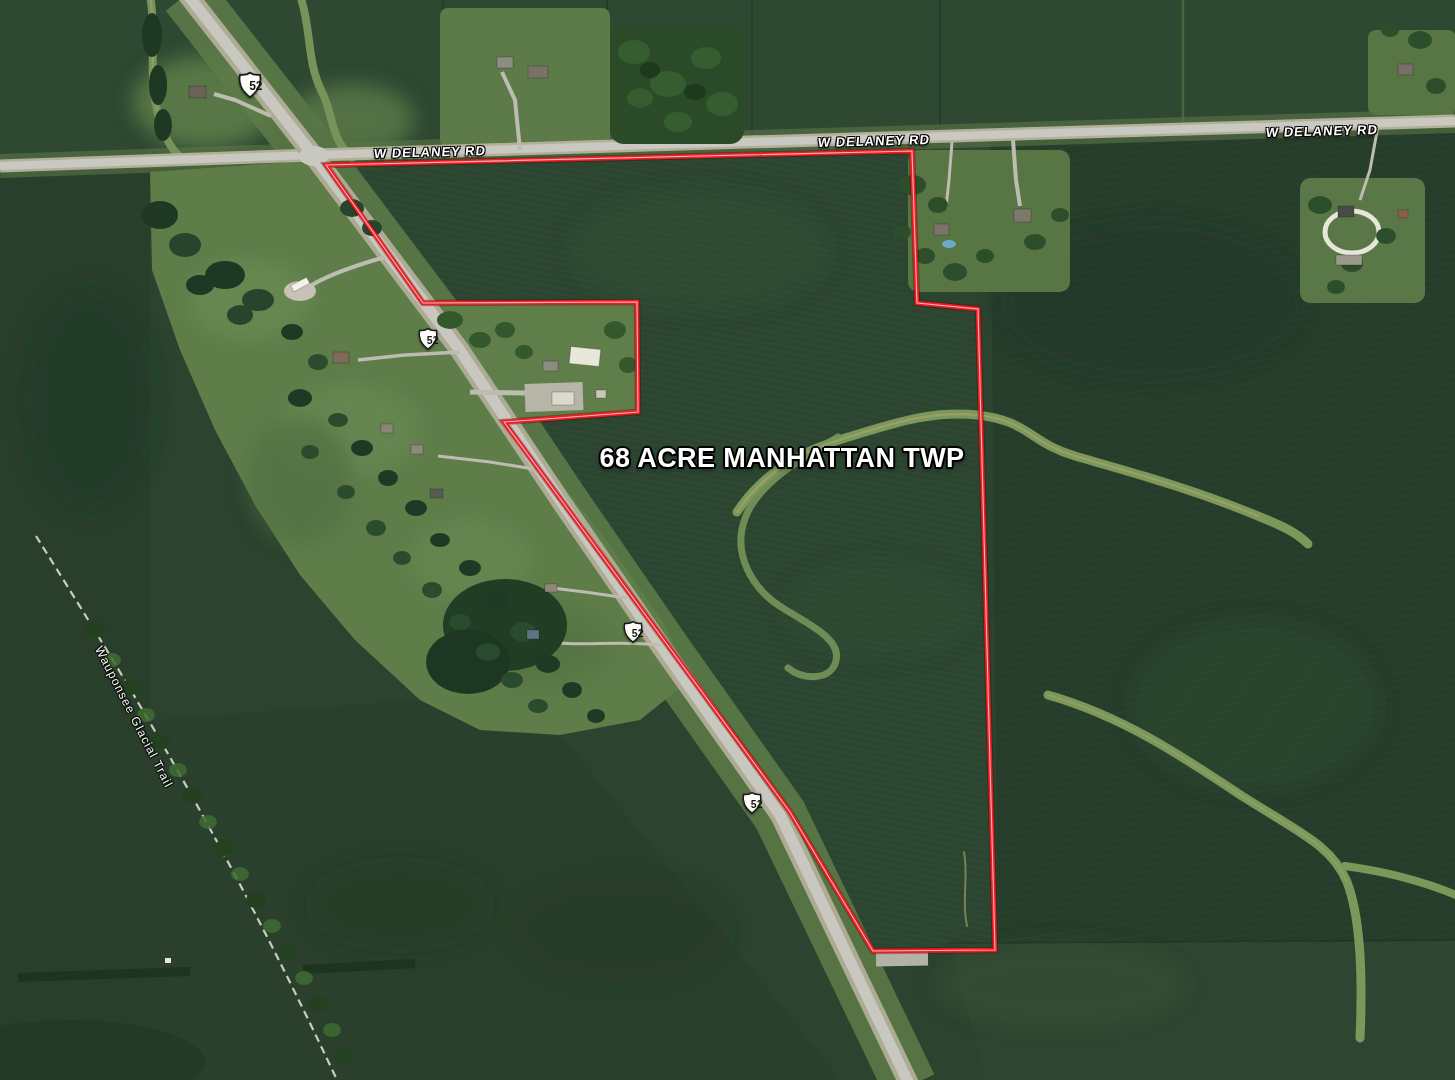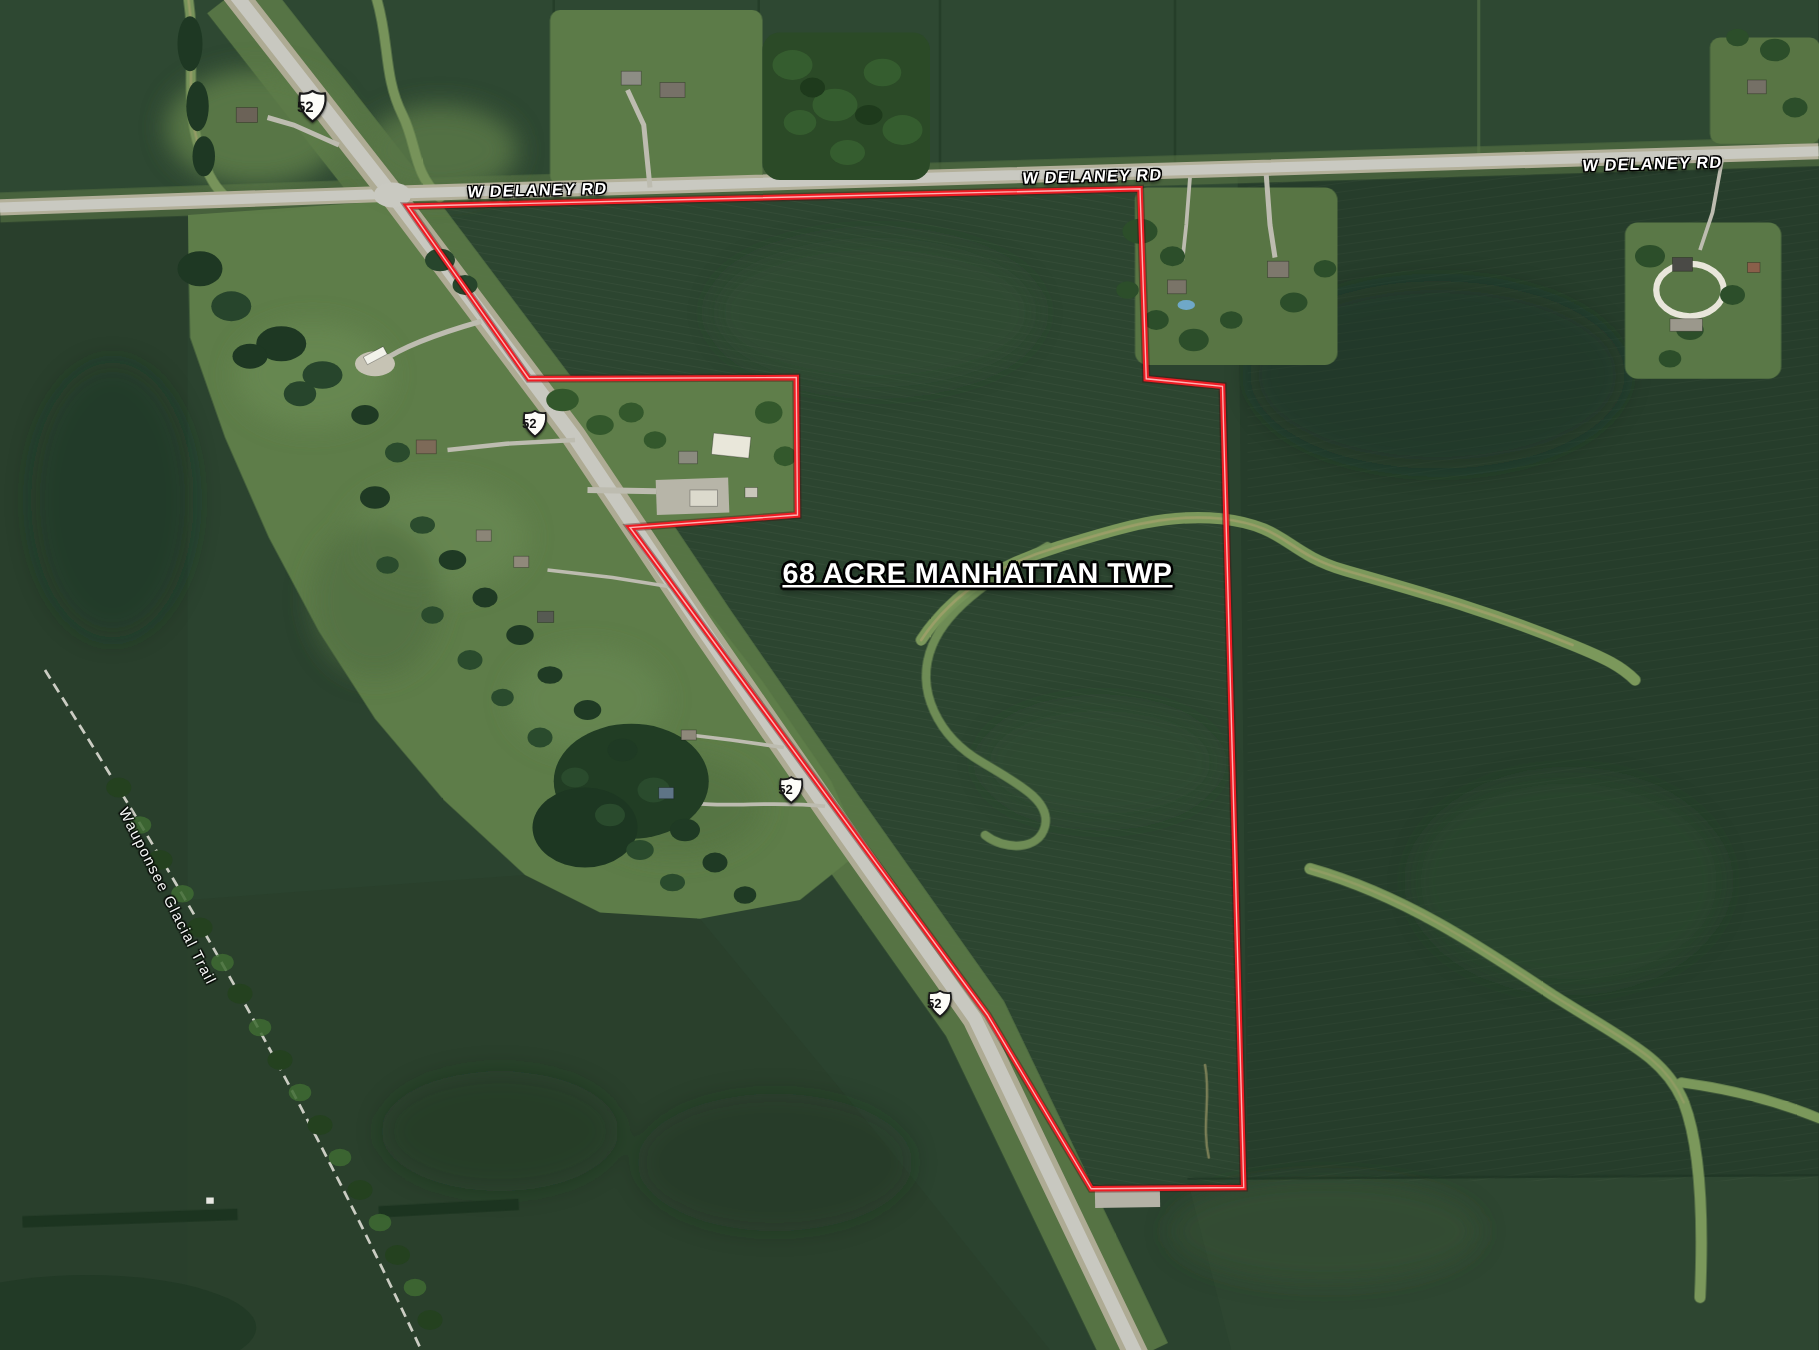--- a/index.html
+++ b/index.html
@@ -21,32 +21,31 @@
   .dl3{left:1322px;top:131px;}
   .trail-label{
     position:absolute;left:134px;top:717px;color:#fff;font-size:12px;
     letter-spacing:1.2px;white-space:nowrap;
     transform:translate(-50%,-50%) rotate(63deg);
     text-shadow:-1px -1px 1px #000,1px -1px 1px #000,-1px 1px 1px #000,1px 1px 1px #000;
     opacity:.95;
   }
   .map-title{
     position:absolute;left:782px;top:442px;transform:translateX(-50%);
-    color:#fff;font-weight:bold;font-size:23px;line-height:32px;
+    color:#fff;font-weight:bold;font-size:27px;line-height:32px;
     letter-spacing:.4px;text-align:left;white-space:nowrap;
     text-shadow:-2px 0 0 #000,2px 0 0 #000,0 -2px 0 #000,0 2px 0 #000,
       -1.5px -1.5px 0 #000,1.5px -1.5px 0 #000,-1.5px 1.5px 0 #000,1.5px 1.5px 0 #000,
       0 3px 5px rgba(0,0,0,.6);
-    text-decoration:underline;
   }
   
   .shield{position:absolute;transform:translate(-50%,-50%);}
   .shield svg{display:block;filter:drop-shadow(0 1px 1px rgba(0,0,0,.6));}
   .shield .shield-num{
-    position:absolute;left:0;top:1px;width:100%;text-align:left;
+    position:absolute;left:0;top:1px;width:100%;text-align:right;
     font-weight:bold;color:#141414;font-family:"Liberation Sans",sans-serif;
   }
   .sh1{left:250px;top:85px;width:25px;height:27px;}
   .sh1 .shield-num{font-size:12px;line-height:27px;}
   .sh2{left:428px;top:339px;width:21px;height:23px;}
   .sh3{left:633px;top:632px;width:21px;height:23px;}
   .sh4{left:752px;top:803px;width:21px;height:23px;}
   .sh2 .shield-num,.sh3 .shield-num,.sh4 .shield-num{font-size:10.5px;line-height:23px;}
 </style>
 </head>

